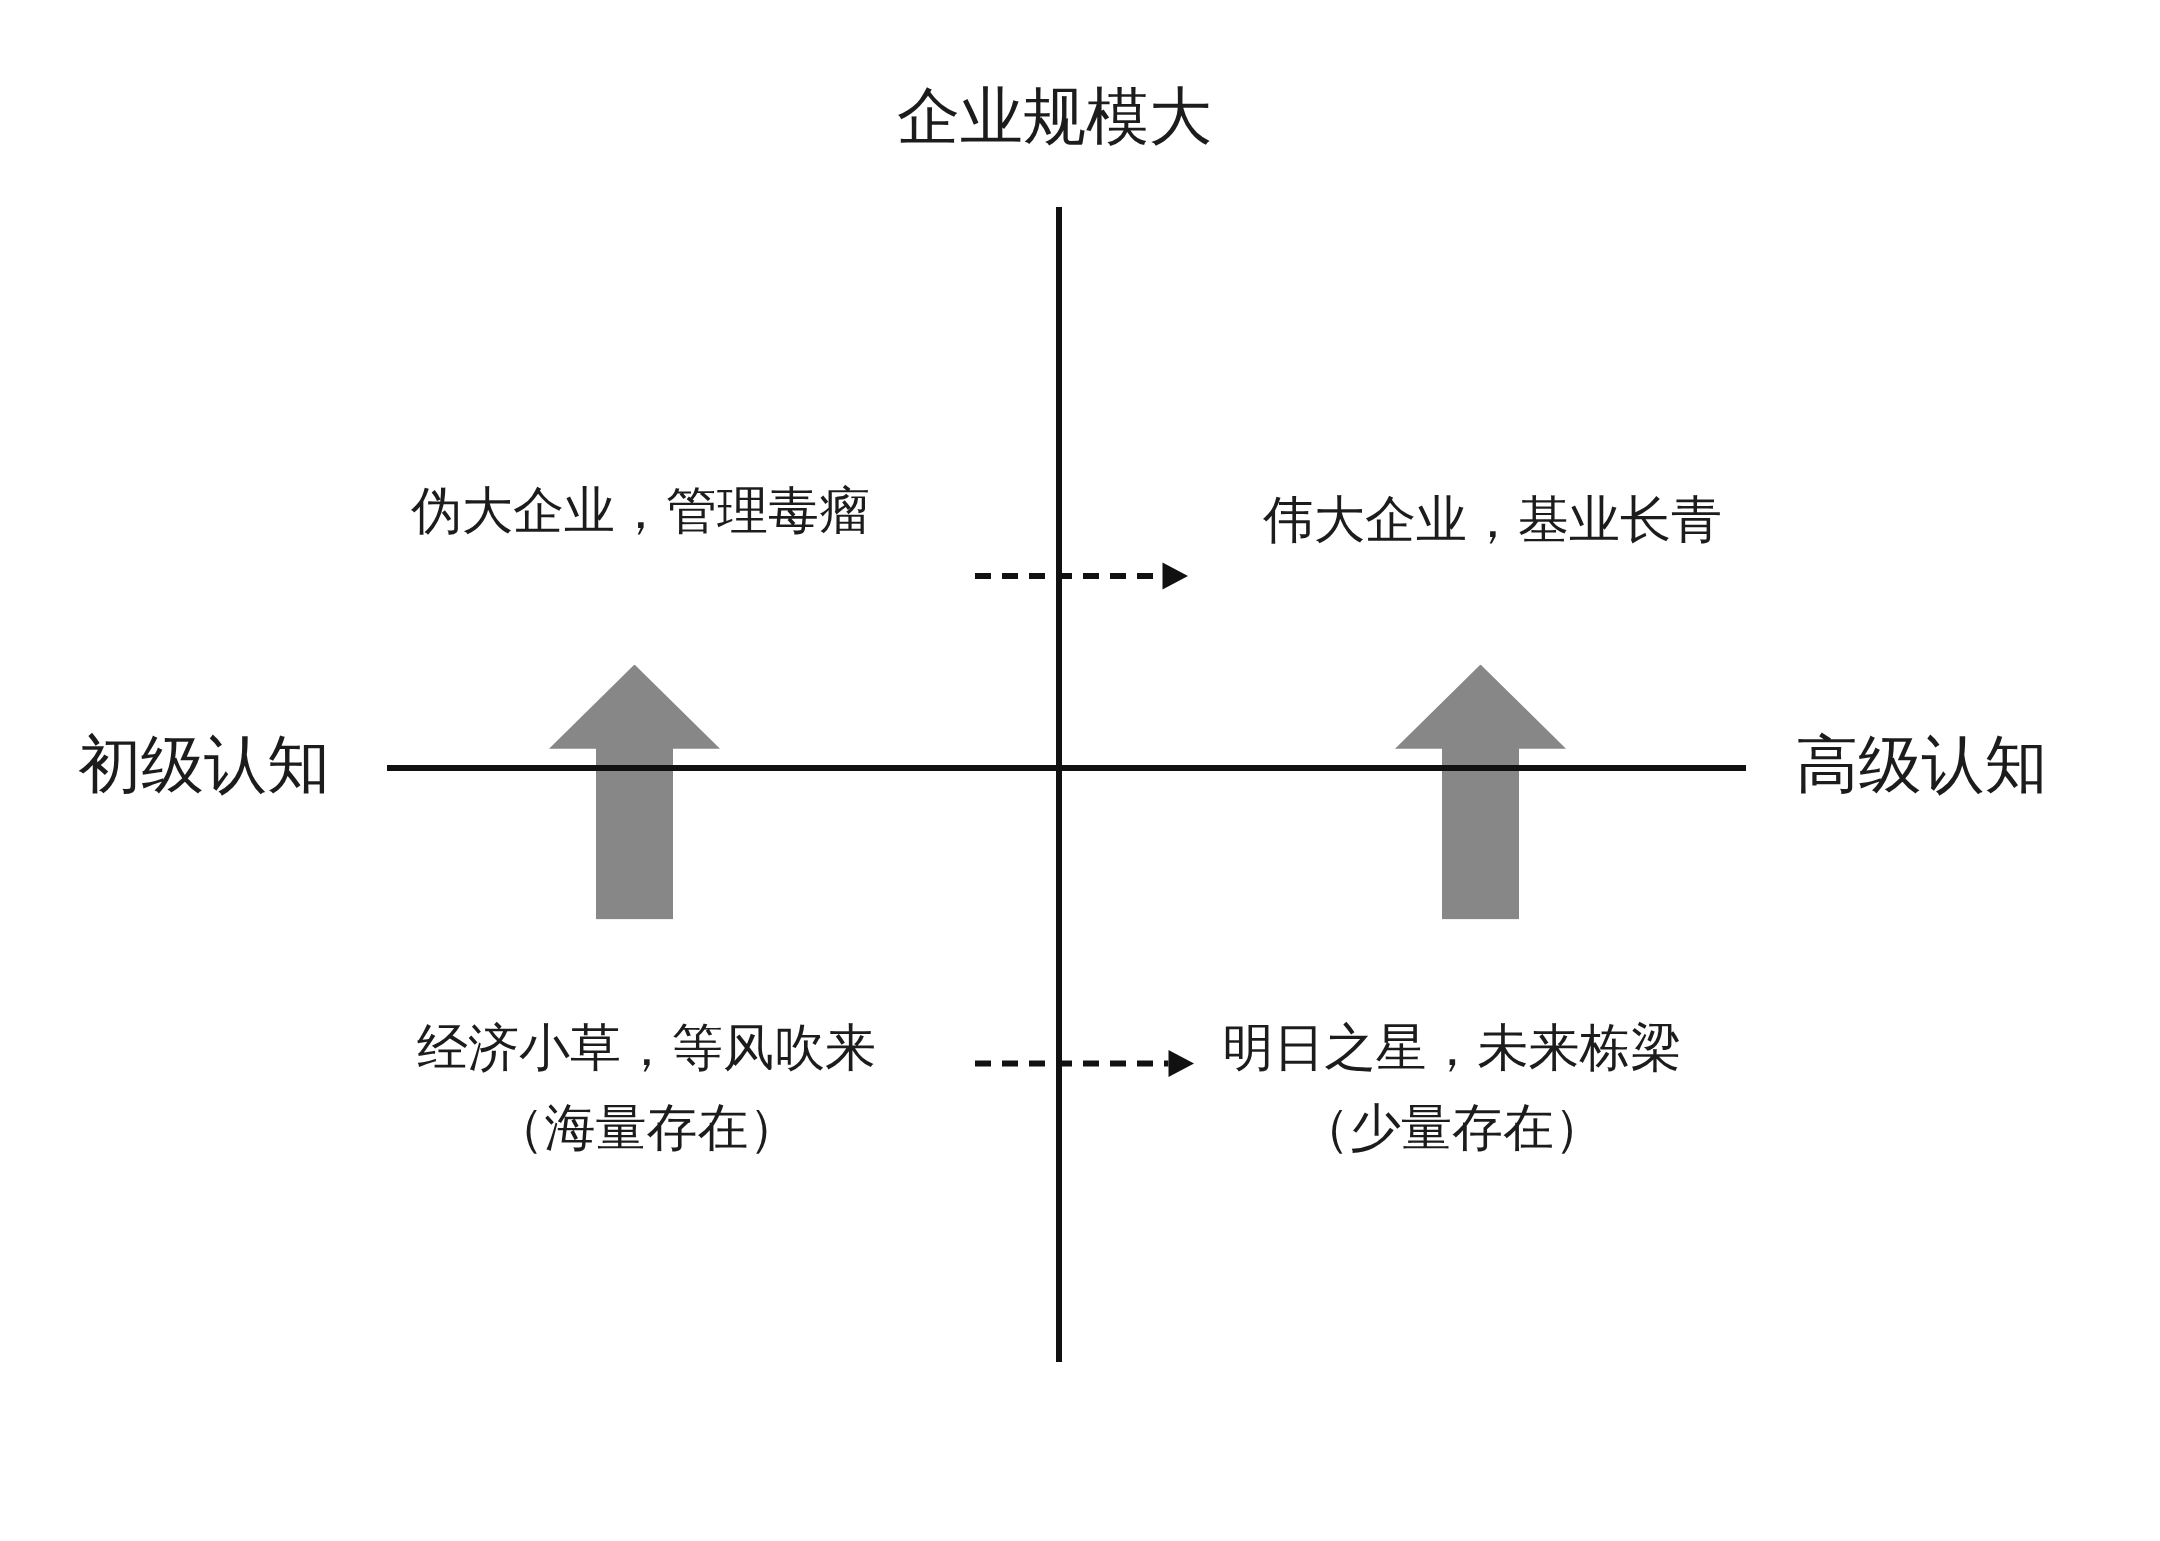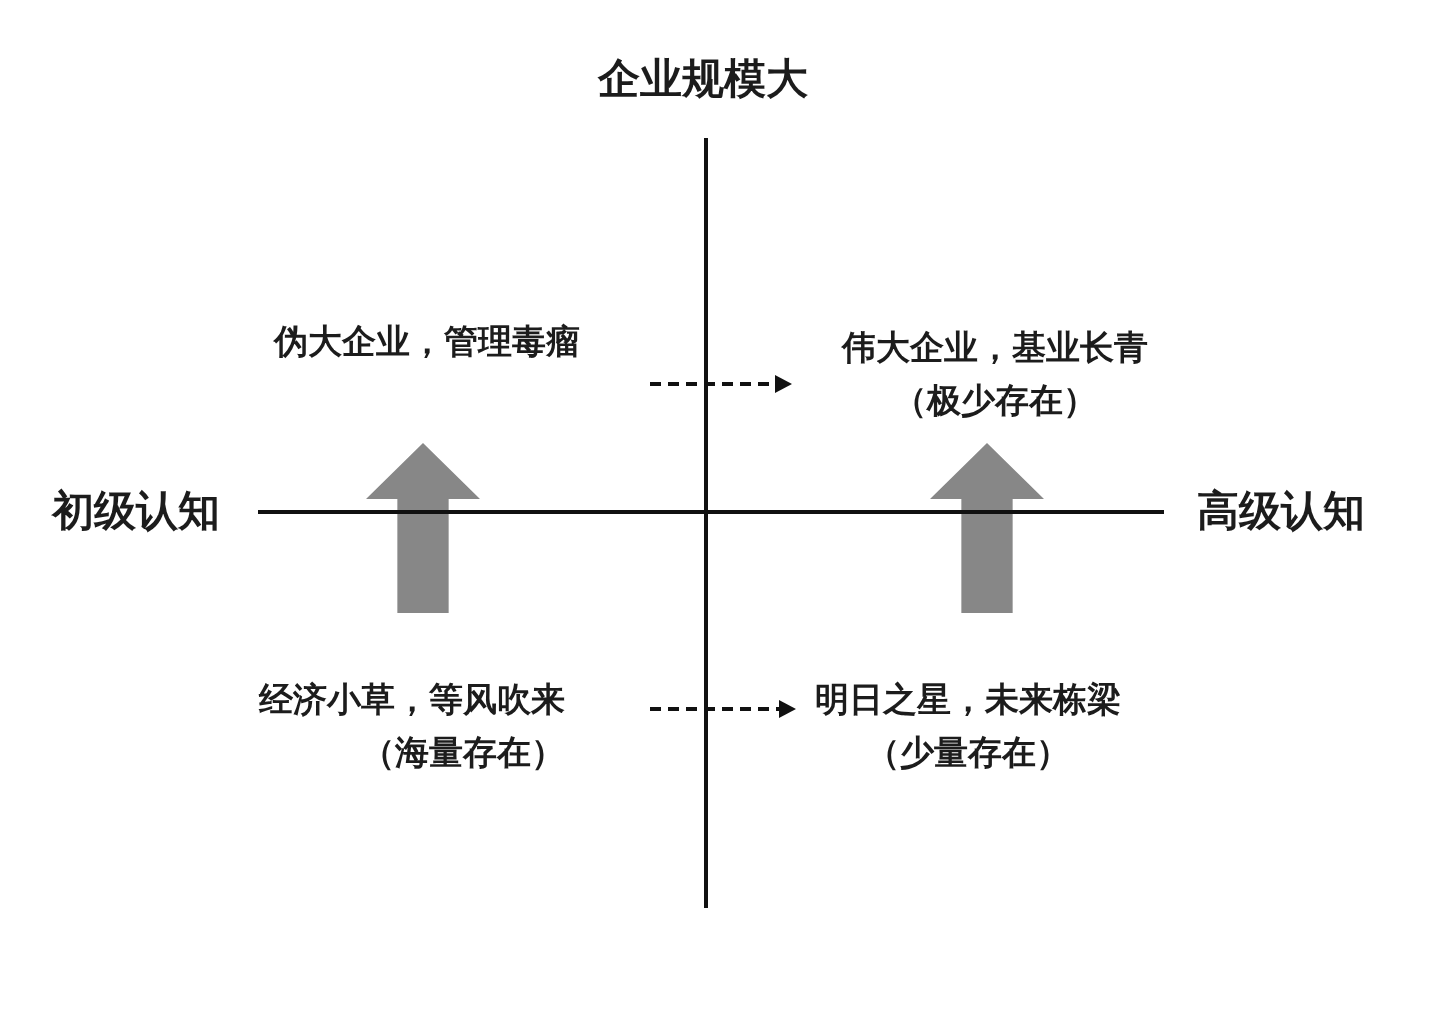--- a/index.html
+++ b/index.html
@@ -13,21 +13,20 @@
     width: 1440px; height: 1027px;
     background: var(--background);
     font-family: "Liberation Serif", "DejaVu Serif", serif;
     overflow: hidden;
   }
   .diagram {
     position: relative;
     width: 1140px; height: 1027px;
     background: var(--background);
     color: var(--text);
-    font-weight: bold;
   }
   
   .axis-v {
     position: absolute;
     left: 704px; top: 138px;
     width: 4px; height: 770px;
     background: var(--axis);
     z-index: 2;
   }
   .axis-h {
@@ -55,21 +54,21 @@
     position: absolute;
     text-align: center;
     font-size: 34px;
     line-height: 1.55;
     white-space: nowrap;
     transform: translateX(-50%);
     z-index: 3;
   }
   .quad-tl { left: 427px;  top: 316px; }
   .quad-tr { left: 995px;  top: 322px; }
-  .quad-bl { left: 412px;  top: 674px; text-align: right; }
+  .quad-bl { left: 431px;  top: 674px; }
   .quad-br { left: 968px; top: 674px; }
   .quad-block .line { display: block; }
   
   .block-arrow {
     position: absolute;
     width: 114px; height: 170px;
     background: var(--block-arrow);
     clip-path: polygon(50% 0%, 100% 33%, 72.5% 33%, 72.5% 100%, 27.5% 100%, 27.5% 33%, 0% 33%);
     z-index: 1;
   }
@@ -112,21 +111,20 @@
 
   <div class="pole-label pole-top">企业规模大</div>
   <div class="pole-label pole-right">高级认知</div>
   <div class="pole-label pole-left">初级认知</div>
 
   <div class="quad-block quad-tl">
     <span class="line">伪大企业，管理毒瘤</span>
   </div>
   <div class="quad-block quad-tr">
     <span class="line">伟大企业，基业长青</span>
-    <span class="line">（极少存在）</span>
   </div>
   <div class="quad-block quad-bl">
     <span class="line">经济小草，等风吹来</span>
     <span class="line">（海量存在）</span>
   </div>
   <div class="quad-block quad-br">
     <span class="line">明日之星，未来栋梁</span>
     <span class="line">（少量存在）</span>
   </div>
 

